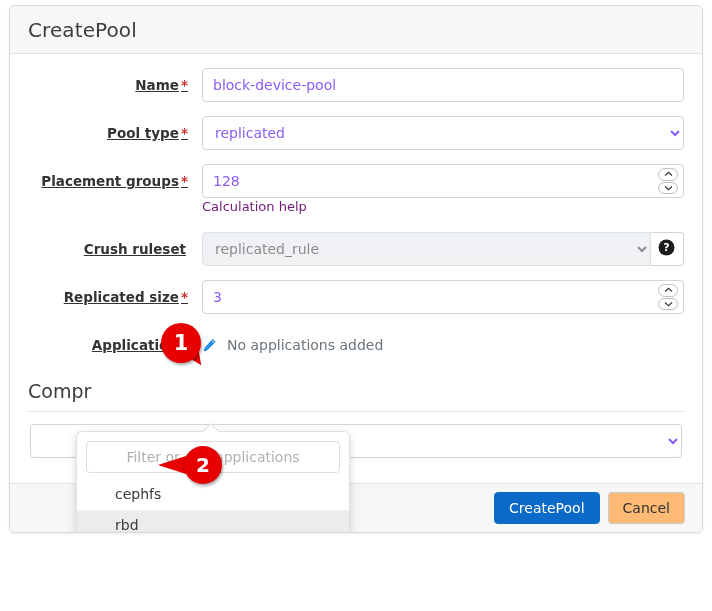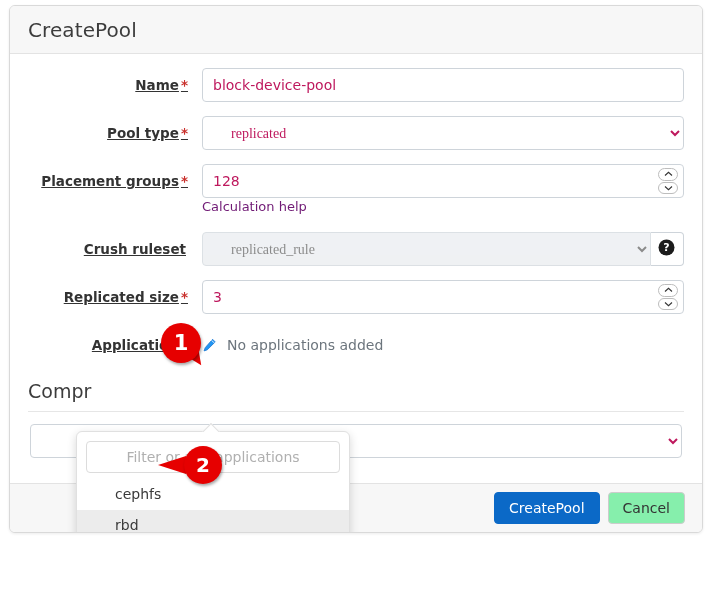--- a/index.html
+++ b/index.html
@@ -96,33 +96,32 @@
     position: relative;
   }
 
   .ctl {
     box-sizing: border-box;
     width: 100%;
     height: 34px;
     border: 1px solid #ced4da;
     border-radius: 4px;
     background: #ffffff;
-    color: #be185d;
+    color: #8b5cf6;
     font-family: "DejaVu Sans", "Liberation Sans", sans-serif;
     font-size: 14px;
     padding: 0 10px;
     outline: none;
   }
   .ctl::placeholder { color: #9aa0a6; }
 
   select.ctl {
-    padding-left: 24px;
+    padding-left: 8px;
     -webkit-appearance: menulist;
     appearance: menulist;
-    font-family: Liberation Serif, serif;
   }
   select.ctl:disabled,
   .ctl:disabled {
     background: #e9ecef;
     color: #5a5a5a;
   }
 
   .num-wrap { position: relative; }
   .spinner {
     position: absolute;
@@ -219,21 +218,21 @@
     cursor: pointer;
     box-sizing: border-box;
     line-height: 30px;
   }
   .btn-primary {
     background: #0b69c7;
     border: 1px solid #0b69c7;
     color: #ffffff;
   }
   .btn-default {
-    background: #86efac;
+    background: #fdba74;
     border: 1px solid #cccccc;
     color: #333333;
   }
 
   
   .popover {
     position: absolute;
     left: 66px;
     top: 377px;
     width: 274px;

